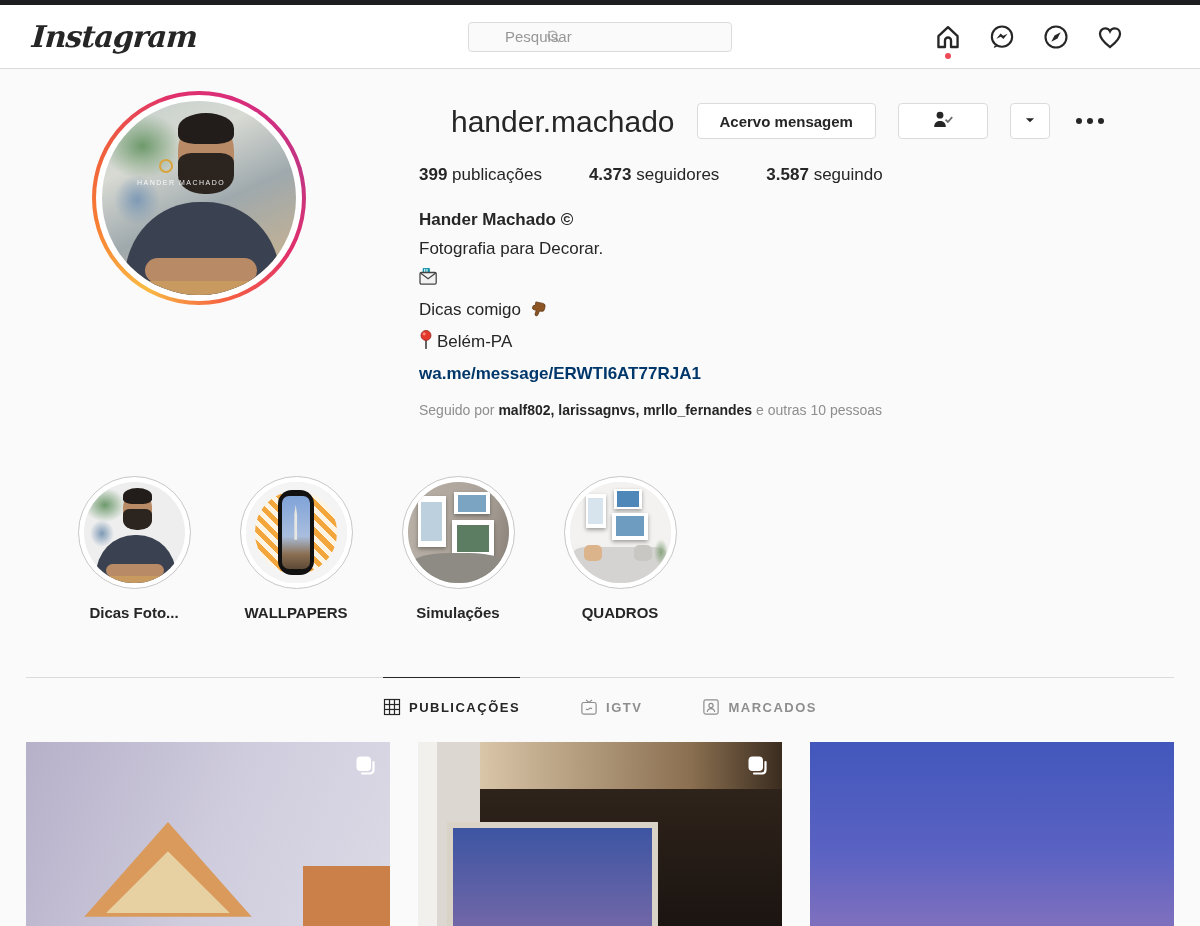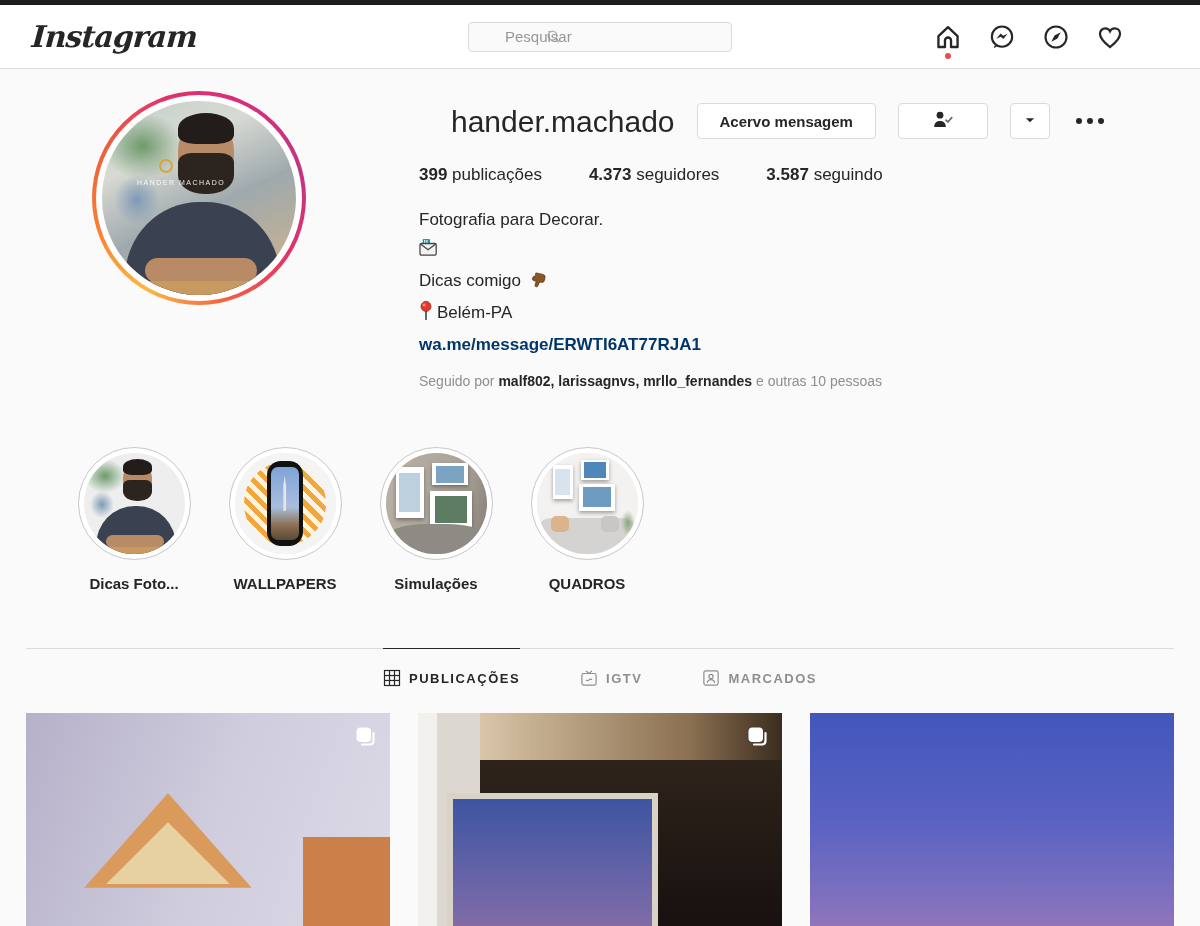--- a/index.html
+++ b/index.html
@@ -67,21 +67,21 @@
 
   .bio { margin-top:20px; font-size:17px; line-height:29px; }
   .bio .name { font-weight:700; }
   .bio .fancy { font-family:"DejaVu Serif","Liberation Serif",serif; font-weight:700; font-style:italic; font-size:19px; }
   .bio a { color:#00376b; font-weight:700; text-decoration:none; cursor:pointer; }
   .bio .em { display:inline-block; vertical-align:-3px; margin-right:4px; }
   .followed { margin-top:14px; font-size:14px; color:#8e8e8e; cursor:pointer; }
   .followed b { color:#262626; font-weight:700; }
 
   
-  .highlights { display:flex; gap:31px; padding-left:48px; margin-top:58px; }
+  .highlights { display:flex; gap:42px; padding-left:48px; margin-top:58px; }
   .hl { width:120px; display:flex; flex-direction:column; align-items:center; cursor:pointer; }
   .hl-ring { width:113px; height:113px; border-radius:50%; border:1px solid #c7c7c7; background:#fff;
     display:flex; align-items:center; justify-content:center; }
   .hl-img { width:101px; height:101px; border-radius:50%; overflow:hidden; position:relative; background:#eee; }
   .hl-label { margin-top:15px; font-size:15px; font-weight:600; color:#262626; max-width:110px;
     white-space:nowrap; overflow:hidden; text-overflow:ellipsis; }
 
   
   .sc-paletas .sky { position:absolute; inset:0; background:linear-gradient(#8fa9d6 0%,#a9bede 60%,#c4cfe4 100%); }
   .sc-paletas .tower { position:absolute; left:30%; top:10%; width:13%; height:52%; background:#e8e6e2; }
@@ -256,20 +256,21 @@
         </div>
         <div class="stat">
           <b>4.373</b> <span>seguidores</span>
         </div>
         <div class="stat">
           <b>3.587</b> <span>seguindo</span>
         </div>
       </div>
 
       <div class="bio">
+        <div class="name">Hander Machado ©</div>
         <div>Fotografia para Decorar.</div>
         <div>
           <span class="em">
             <svg width="20" height="18" viewBox="0 0 22 20">
               <rect x="4" y="0" width="8" height="6" rx="1" fill="#1293a8"></rect>
               <rect x="5.5" y="1" width="1.4" height="4" fill="#d7f3f7"></rect>
                 <rect x="8" y="1" width="1.4" height="4" fill="#d7f3f7"></rect>
               <rect x="1" y="5" width="18" height="13" rx="1.5" fill="#f2f2f2" stroke="#444" stroke-width="1.4"></rect>
               <path d="M1.5 5.5 L10 12 L18.5 5.5" fill="none" stroke="#444" stroke-width="1.4"></path>
             </svg>

